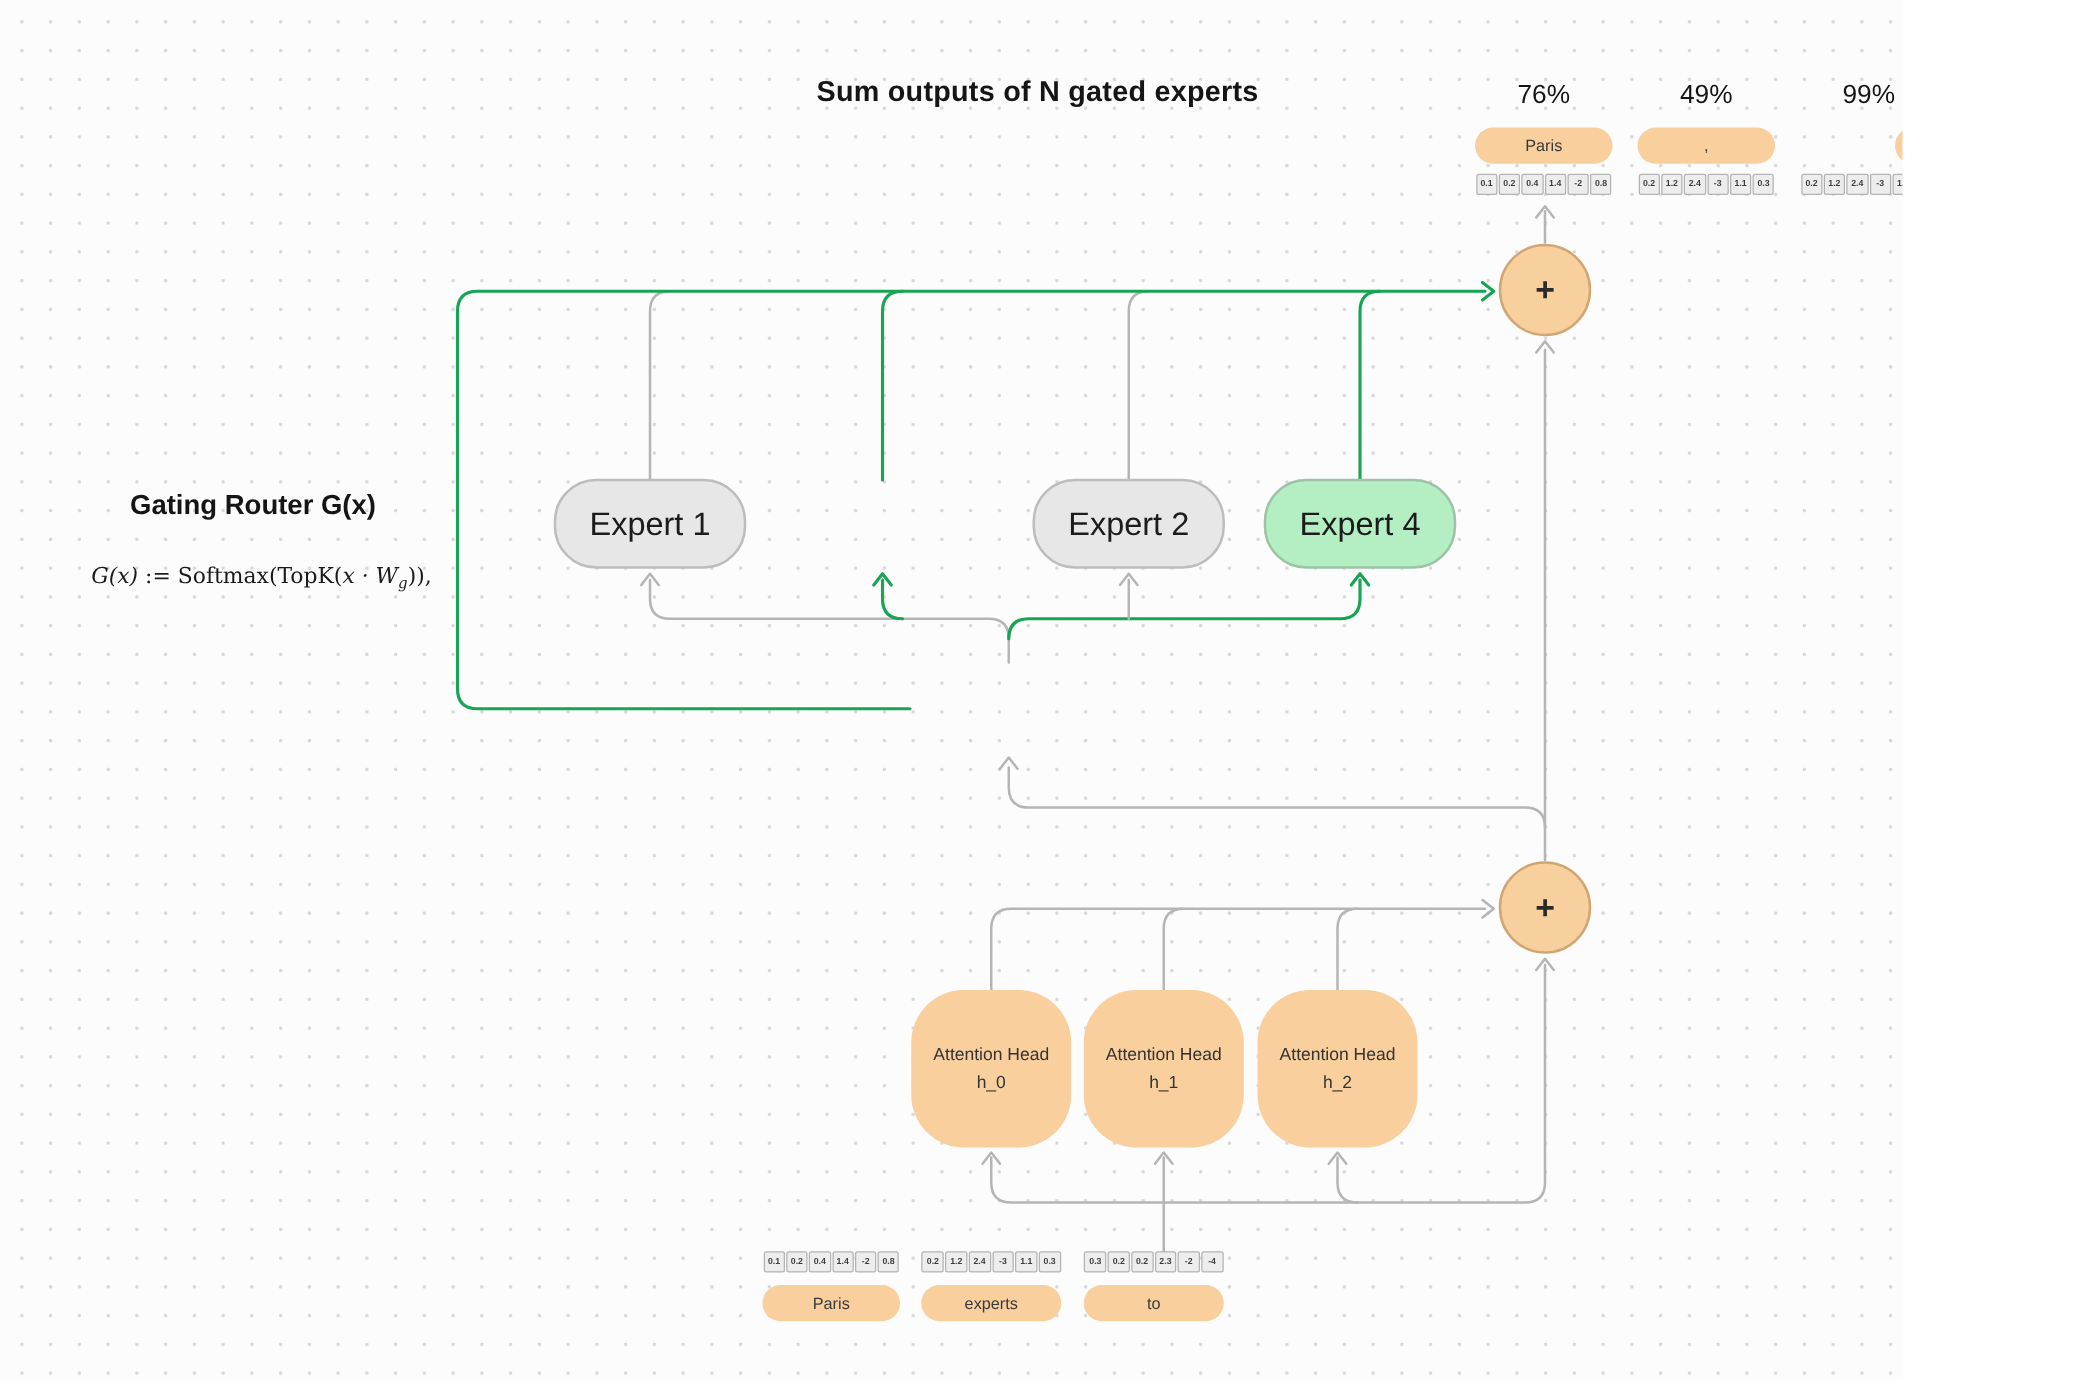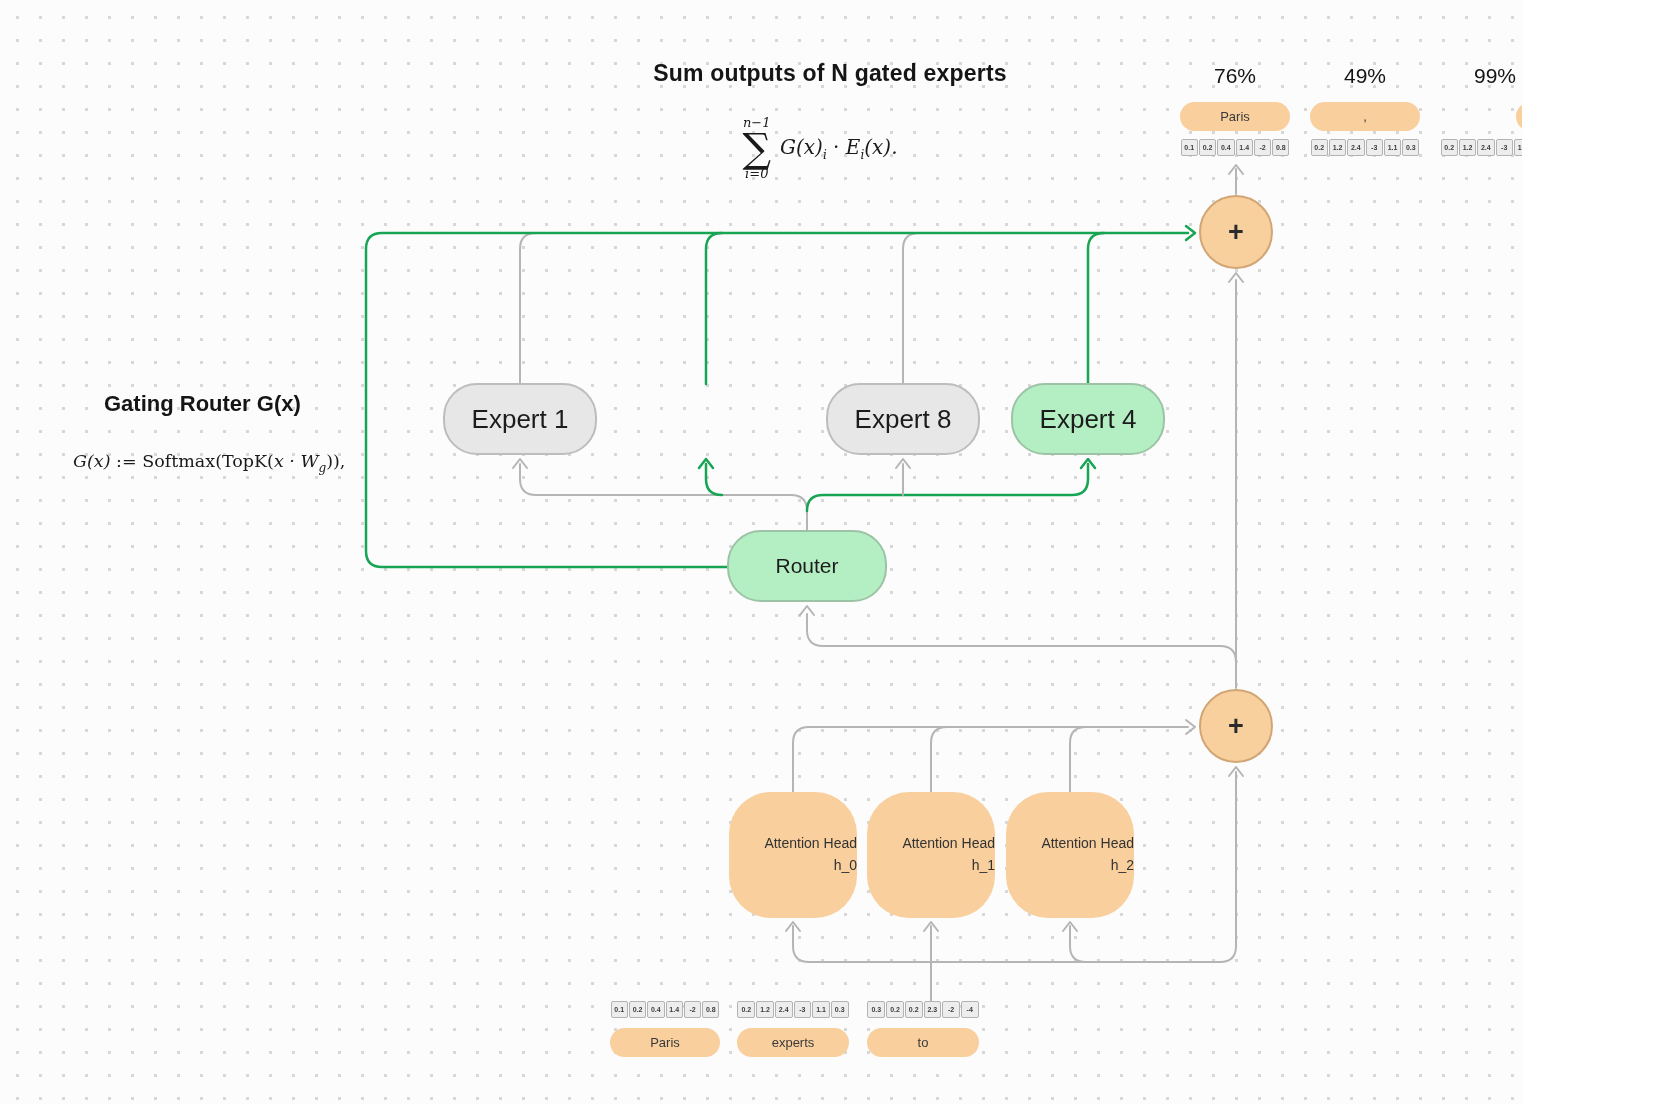--- a/index.html
+++ b/index.html
@@ -22,21 +22,21 @@
          border-radius:2px;display:flex;align-items:center;justify-content:center;
          font-size:7px;font-weight:700;color:#3c3c3c;}
   .expert{width:154px;height:72px;border-radius:34px;font-size:26px;font-weight:500;color:#1c1c1c;}
   .expert.inactive{background:#e7e7e7;border:2px solid #bdbdbd;}
   .expert.active{background:#b4efc4;border:2px solid #9cc3a6;}
   .router{width:160px;height:72px;border-radius:34px;background:#b4efc4;border:2px solid #9cc3a6;
           font-size:21px;font-weight:500;color:#1c1c1c;}
   .plus{width:74px;height:74px;border-radius:50%;background:#f8d09e;border:2.5px solid #d2a674;
         font-size:27px;font-weight:700;color:#2b2b2b;}
   .head{width:128px;height:126px;border-radius:42px;background:#f8cf9d;color:#333;
-        font-size:14px;text-align:center;line-height:1.55;flex-direction:column;align-items:flex-end;}
+        font-size:14px;text-align:center;line-height:1.55;flex-direction:column;}
   .math{font-family:"DejaVu Serif","Liberation Serif",serif;color:#1a1a1a;}
   .it{font-style:italic;}
   .sumwrap{display:flex;align-items:center;justify-content:center;gap:9px;z-index:2;}
   .sigcol{display:flex;flex-direction:column;align-items:center;line-height:1;}
   .sigcol .lim{font-size:13px;}
   .sigcol .sig{font-size:40px;line-height:.95;}
   .sumbody{font-size:20px;}
   .sumbody sub,.gformula sub{font-size:12px;}
   .gheading{font-size:22px;font-weight:600;color:#151515;}
   .gformula{font-size:17.5px;}
@@ -97,32 +97,20 @@
       <polyline points="1063,931 1070,922 1077,931"></polyline>
     </g>
     <g stroke="#17a453" stroke-width="2.5" fill="none" stroke-linecap="round" stroke-linejoin="round">
       <polyline points="699,468 706,459 713,468"></polyline>
       <polyline points="1081,468 1088,459 1095,468"></polyline>
       <polyline points="1186,226 1195,233 1186,240"></polyline>
     </g>
   </svg>
 
   <div class="abs title" style="left:600px;top:60px;width:460px;">Sum outputs of N gated experts</div>
-  <div class="abs sumwrap" style="left:695px;top:112px;width:250px;height:72px;">
-    <span class="sigcol math">
-      <span class="lim it">n−1</span>
-      <span class="sig">∑</span>
-      <span class="lim it">i=0</span>
-    </span>
-    <span class="sumbody math">
-      <span class="it">G(x)</span><sub class="it">i</sub>
-      <span>·</span>
-      <span class="it">E</span><sub class="it">i</sub><span class="it">(x).</span>
-    </span>
-  </div>
 
   <div class="abs pct" style="left:1180px;top:64px;width:110px;">76%</div>
   <div class="abs pct" style="left:1310px;top:64px;width:110px;">49%</div>
   <div class="abs pct" style="left:1440px;top:64px;width:110px;">99%</div>
 
   <div class="abs chip" style="left:1180px;top:102px;width:110px;">Paris</div>
   <div class="abs chip" style="left:1310px;top:102px;width:110px;">,</div>
   <div class="abs chip" style="left:1516px;top:102px;width:110px;">France</div>
 
   <div class="abs vrow" style="left:1180px;top:139px;width:110px;">
@@ -152,24 +140,23 @@
 
   <div class="abs node plus" style="left:1199px;top:195px;">+</div>
   <div class="abs node plus" style="left:1199px;top:689px;">+</div>
 
   <div class="abs gheading" style="left:104px;top:391px;">Gating Router G(x)</div>
   <div class="abs gformula math" style="left:73px;top:451px;">
     <span class="it">G(x)</span><span> := </span><span>Softmax(TopK(</span><span class="it">x · W</span><sub class="it">g</sub><span>)),</span>
   </div>
 
   <div class="abs node expert inactive" style="left:443px;top:383px;">Expert 1</div>
-  <div class="abs node expert inactive" style="left:826px;top:383px;">Expert 8</div>
+  <div class="abs node expert inactive" style="left:826px;top:383px;">Expert 2</div>
   <div class="abs node expert active" style="left:1011px;top:383px;">Expert 4</div>
 
-  <div class="abs node router" style="left:727px;top:530px;">Router</div>
 
   <div class="abs node head" style="left:729px;top:792px;">
     <span>Attention Head</span>
     <span>h_0</span>
   </div>
   <div class="abs node head" style="left:867px;top:792px;">
     <span>Attention Head</span>
     <span>h_1</span>
   </div>
   <div class="abs node head" style="left:1006px;top:792px;">

